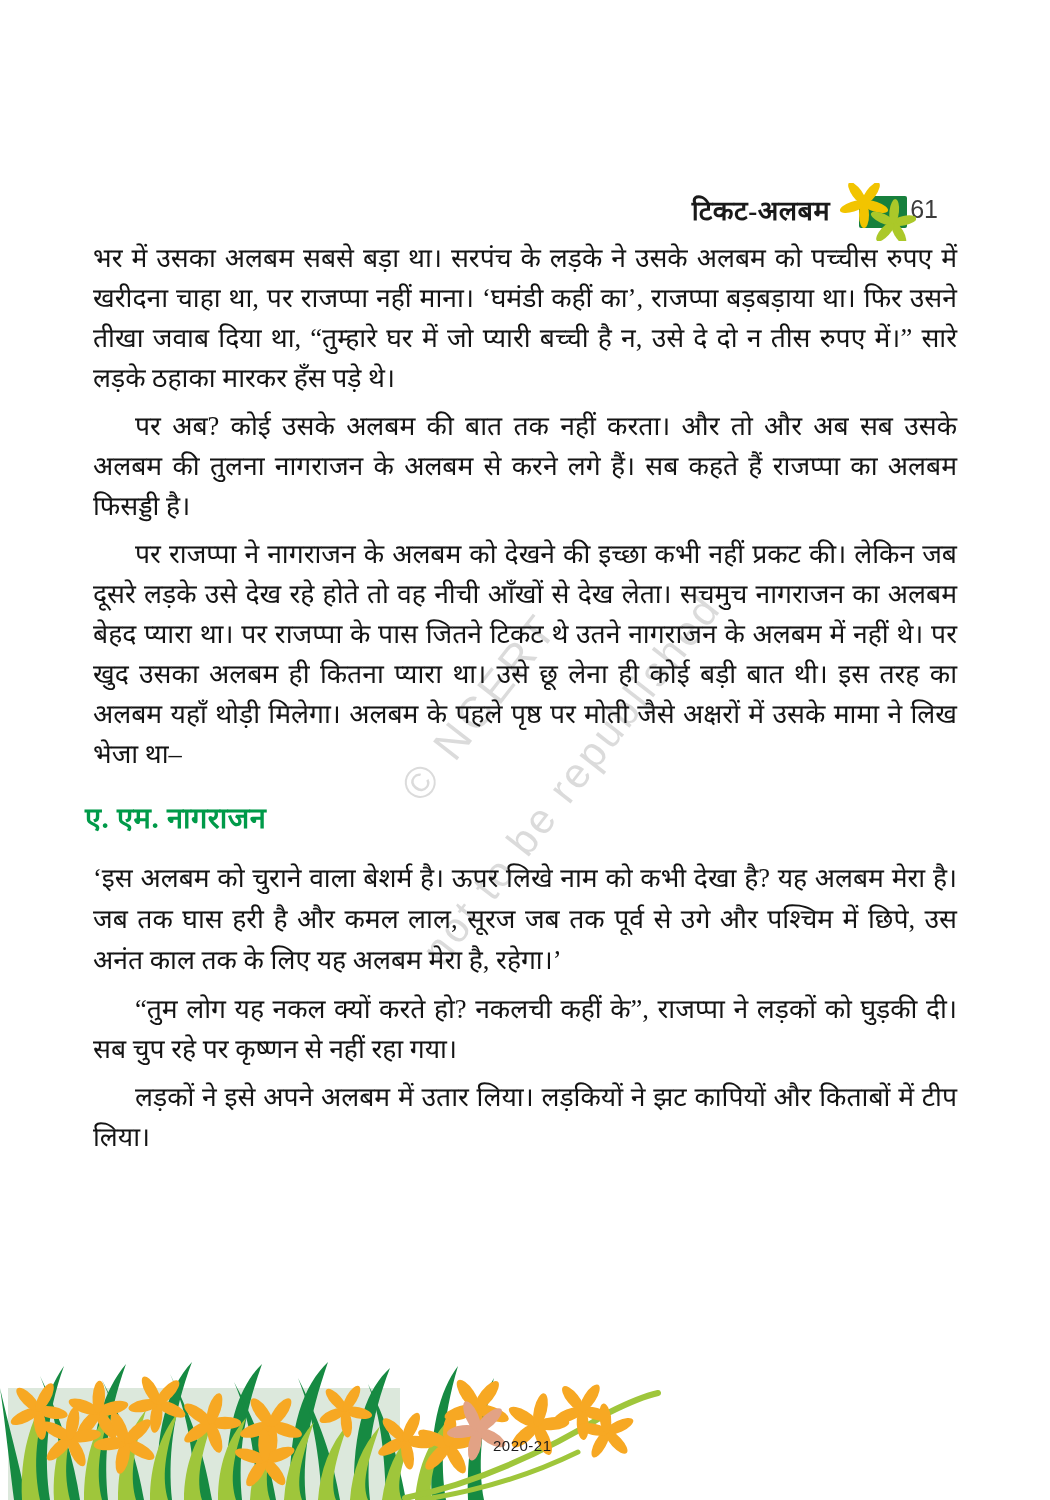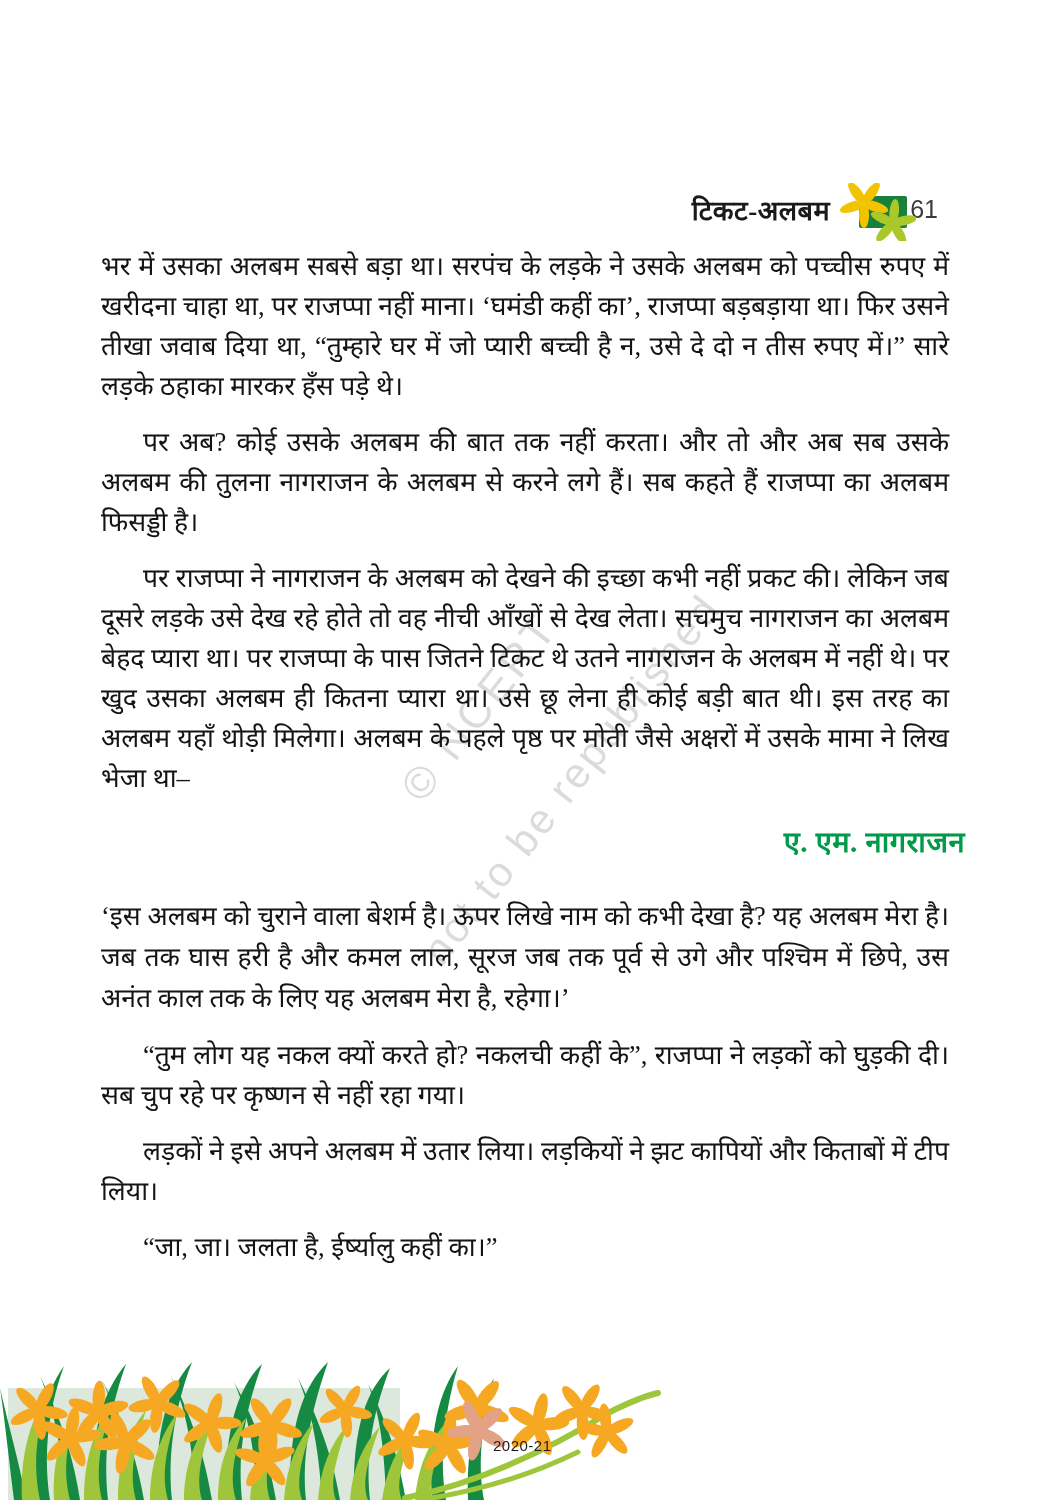--- a/index.html
+++ b/index.html
@@ -20,25 +20,25 @@
     font-size:27px;font-weight:600;color:#1a1a1a;
     letter-spacing:0.5px;white-space:nowrap;
   }
   .header-icon{width:78px;height:58px;margin:0 2px 0 8px;position:relative;top:3px;}
   .page-number{font-size:25px;color:#3c3c3c;margin-left:-8px;font-family:"Liberation Sans",sans-serif;}
   
   .body-text{
     position:absolute;left:85px;top:230px;width:880px;
     font-size:26.5px;line-height:40px;text-align:justify;
   }
-  .body-text p{margin:16px;}
+  .body-text p{margin:8px;}
   .para-indent{text-indent:42px;}
   .author-heading{
-    margin:24px 0 34px 0;
-    text-align:right;
+    margin:24px 0 20px 0;
+    text-align:left;
     color:#009a49;
     font-size:29px;font-weight:bold;
     letter-spacing:0.5px;
   }
   .album-quote{
     margin:0 72px 26px 18px;
     line-height:41px;
   }
   
   .watermark{
@@ -96,21 +96,20 @@
     <p>भर में उसका अलबम सबसे बड़ा था। सरपंच के लड़के ने उसके अलबम को पच्चीस रुपए में खरीदना चाहा था, पर राजप्पा नहीं माना। ‘घमंडी कहीं का’, राजप्पा बड़बड़ाया था। फिर उसने तीखा जवाब दिया था, “तुम्हारे घर में जो प्यारी बच्ची है न, उसे दे दो न तीस रुपए में।” सारे लड़के ठहाका मारकर हँस पड़े थे।</p>
     <p class="para-indent">पर अब? कोई उसके अलबम की बात तक नहीं करता। और तो और अब सब उसके अलबम की तुलना नागराजन के अलबम से करने लगे हैं। सब कहते हैं राजप्पा का अलबम फिसड्डी है।</p>
     <p class="para-indent">पर राजप्पा ने नागराजन के अलबम को देखने की इच्छा कभी नहीं प्रकट की। लेकिन जब दूसरे लड़के उसे देख रहे होते तो वह नीची आँखों से देख लेता। सचमुच नागराजन का अलबम बेहद प्यारा था। पर राजप्पा के पास जितने टिकट थे उतने नागराजन के अलबम में नहीं थे। पर खुद उसका अलबम ही कितना प्यारा था। उसे छू लेना ही कोई बड़ी बात थी। इस तरह का अलबम यहाँ थोड़ी मिलेगा। अलबम के पहले पृष्ठ पर मोती जैसे अक्षरों में उसके मामा ने लिख भेजा था–</p>
 
     <h2 class="author-heading">ए. एम. नागराजन</h2>
 
     <p class="album-quote">‘इस अलबम को चुराने वाला बेशर्म है। ऊपर लिखे नाम को कभी देखा है? यह अलबम मेरा है। जब तक घास हरी है और कमल लाल, सूरज जब तक पूर्व से उगे और पश्चिम में छिपे, उस अनंत काल तक के लिए यह अलबम मेरा है, रहेगा।’</p>
 
     <p class="para-indent">“तुम लोग यह नकल क्यों करते हो? नकलची कहीं के”, राजप्पा ने लड़कों को घुड़की दी। सब चुप रहे पर कृष्णन से नहीं रहा गया।</p>
     <p class="para-indent">लड़कों ने इसे अपने अलबम में उतार लिया। लड़कियों ने झट कापियों और किताबों में टीप लिया।</p>
-    <p class="para-indent">“जा, जा। जलता है, ईर्ष्यालु कहीं का।”</p>
   </div>
 
   <svg class="meadow" viewBox="0 0 800 140">
 
     <rect x="8" y="28" width="392" height="112" fill="#dce8dc"></rect>
 
     <g fill="#168a42">
       <path d="M14,140 C8,90 4,55 0,28 C12,80 20,105 26,140 Z"></path>
       <path d="M34,140 C30,80 44,35 64,6 C46,55 44,100 50,140 Z"></path>
       <path d="M66,140 C60,75 52,45 40,16 C62,60 74,100 80,140 Z"></path>

